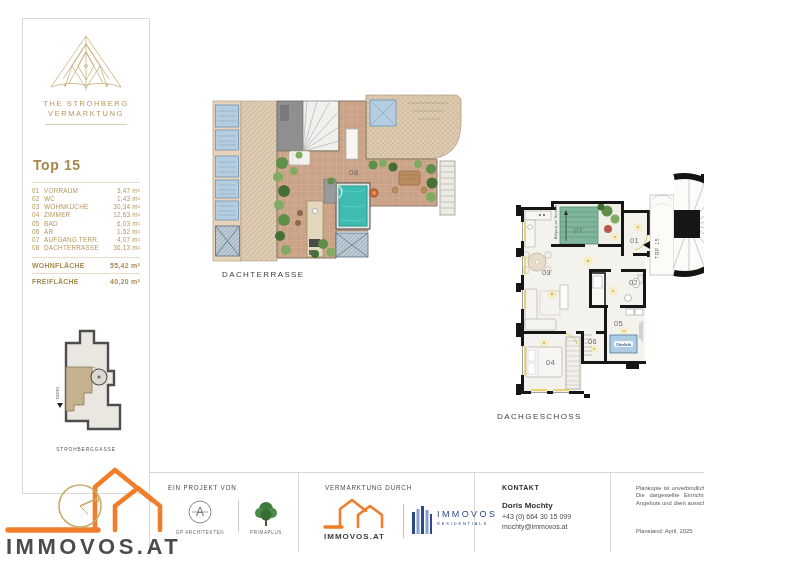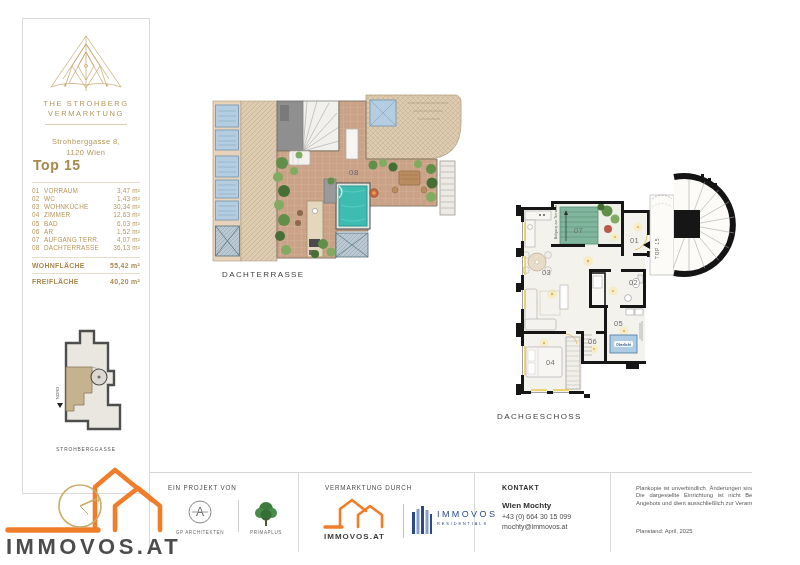--- a/index.html
+++ b/index.html
@@ -1,17 +1,17 @@
 <!DOCTYPE html>
 <html><head>
 <meta charset="utf-8">
 <style>
   html,body{margin:0;padding:0;background:#fff;}
   #page{position:relative;width:704px;height:565px;background:#fff;overflow:hidden;
-        font-family:"Liberation Sans",sans-serif;padding-left:48px;}
+        font-family:"Liberation Sans",sans-serif;}
   .abs{position:absolute;}
 
   
   .sidebar{left:22px;top:18px;width:126px;height:474px;border:1px solid #dadada;background:#fff;}
   .brand{width:100%;text-align:center;color:#b5965a;}
   .brand-line{font-size:7.5px;letter-spacing:1.6px;line-height:10px;color:#b5965a;}
   .brand-divider{width:82px;height:1px;background:#d9cdb6;margin:5px auto 0;}
   .addr{font-size:7.5px;letter-spacing:.4px;line-height:11px;color:#b5965a;text-align:center;margin-top:7px;}
   .unit-title{font-size:14px;font-weight:bold;color:#a8894e;letter-spacing:.6px;}
   .room-table{left:9px;top:163px;width:108px;color:#b5965a;}
@@ -67,24 +67,20 @@
           <circle cx="66" cy="52" r="1"></circle>
       </g>
     </svg>
 
     <div class="abs brand" style="top:80px;">
       <div class="brand-line">THE STROHBERG</div>
       <div class="brand-line">VERMARKTUNG</div>
       <div class="brand-divider"></div>
     </div>
 
-    <div class="abs addr" style="top:110px;width:100%;">
-      <div>Strohberggasse 8,</div>
-      <div>1120 Wien</div>
-    </div>
 
     <div class="abs unit-title" style="left:10px;top:138px;">Top 15</div>
 
     <div class="abs room-table">
       <div class="tdiv" style="margin-bottom:4px;"></div>
 
       <div class="room-row">
         <span class="room-num">01</span>
         <span class="room-name">VORRAUM</span>
         <span class="room-area">3,47 m²</span>
@@ -519,21 +515,21 @@
     <rect x="0" y="6" width="3" height="22" fill="#2a4a8c"></rect>
     <rect x="4.5" y="3" width="3" height="25" fill="#8aa0c8"></rect>
     <rect x="9" y="0" width="3" height="28" fill="#2a4a8c"></rect>
     <rect x="13.5" y="4" width="3" height="24" fill="#8aa0c8"></rect>
     <rect x="18" y="8" width="2" height="20" fill="#2a4a8c"></rect>
   </svg>
   <div class="abs resi-1" style="left:437px;top:510px;">IMMOVOS</div>
   <div class="abs resi-2" style="left:437px;top:521px;">RESIDENTIALS</div>
 
   <div class="abs kontakt-head" style="left:502px;top:484px;">KONTAKT</div>
-  <div class="abs kontakt-name" style="left:502px;top:501px;">Wien Mochty</div>
+  <div class="abs kontakt-name" style="left:502px;top:501px;">Doris Mochty</div>
   <div class="abs kontakt-line" style="left:502px;top:512px;">+43 (0) 664 30 15 099</div>
   <div class="abs kontakt-line" style="left:502px;top:521.5px;">mochty@immovos.at</div>
 
   <div class="abs disclaimer" style="left:636px;top:485px;width:152px;">Plankopie ist unverbindlich. Änderungen sind vorbehalten. Die dargestellte Einrichtung ist nicht Bestandteil des Angebots und dient ausschließlich zur Veranschaulichung.</div>
   <div class="abs plan-date" style="left:636px;top:528px;">Planstand: April, 2025</div>
 
   <svg class="abs" style="left:2px;top:462px;" width="240" height="72" viewBox="0 0 240 72">
     <g stroke="#ef7d2a" fill="none" stroke-width="4.6" stroke-linecap="round" stroke-linejoin="round">
       <path d="M93,68 V25 L113,8 L150,38"></path>
       <path d="M113,68 V44 L136,26 L158,44 V68"></path>

